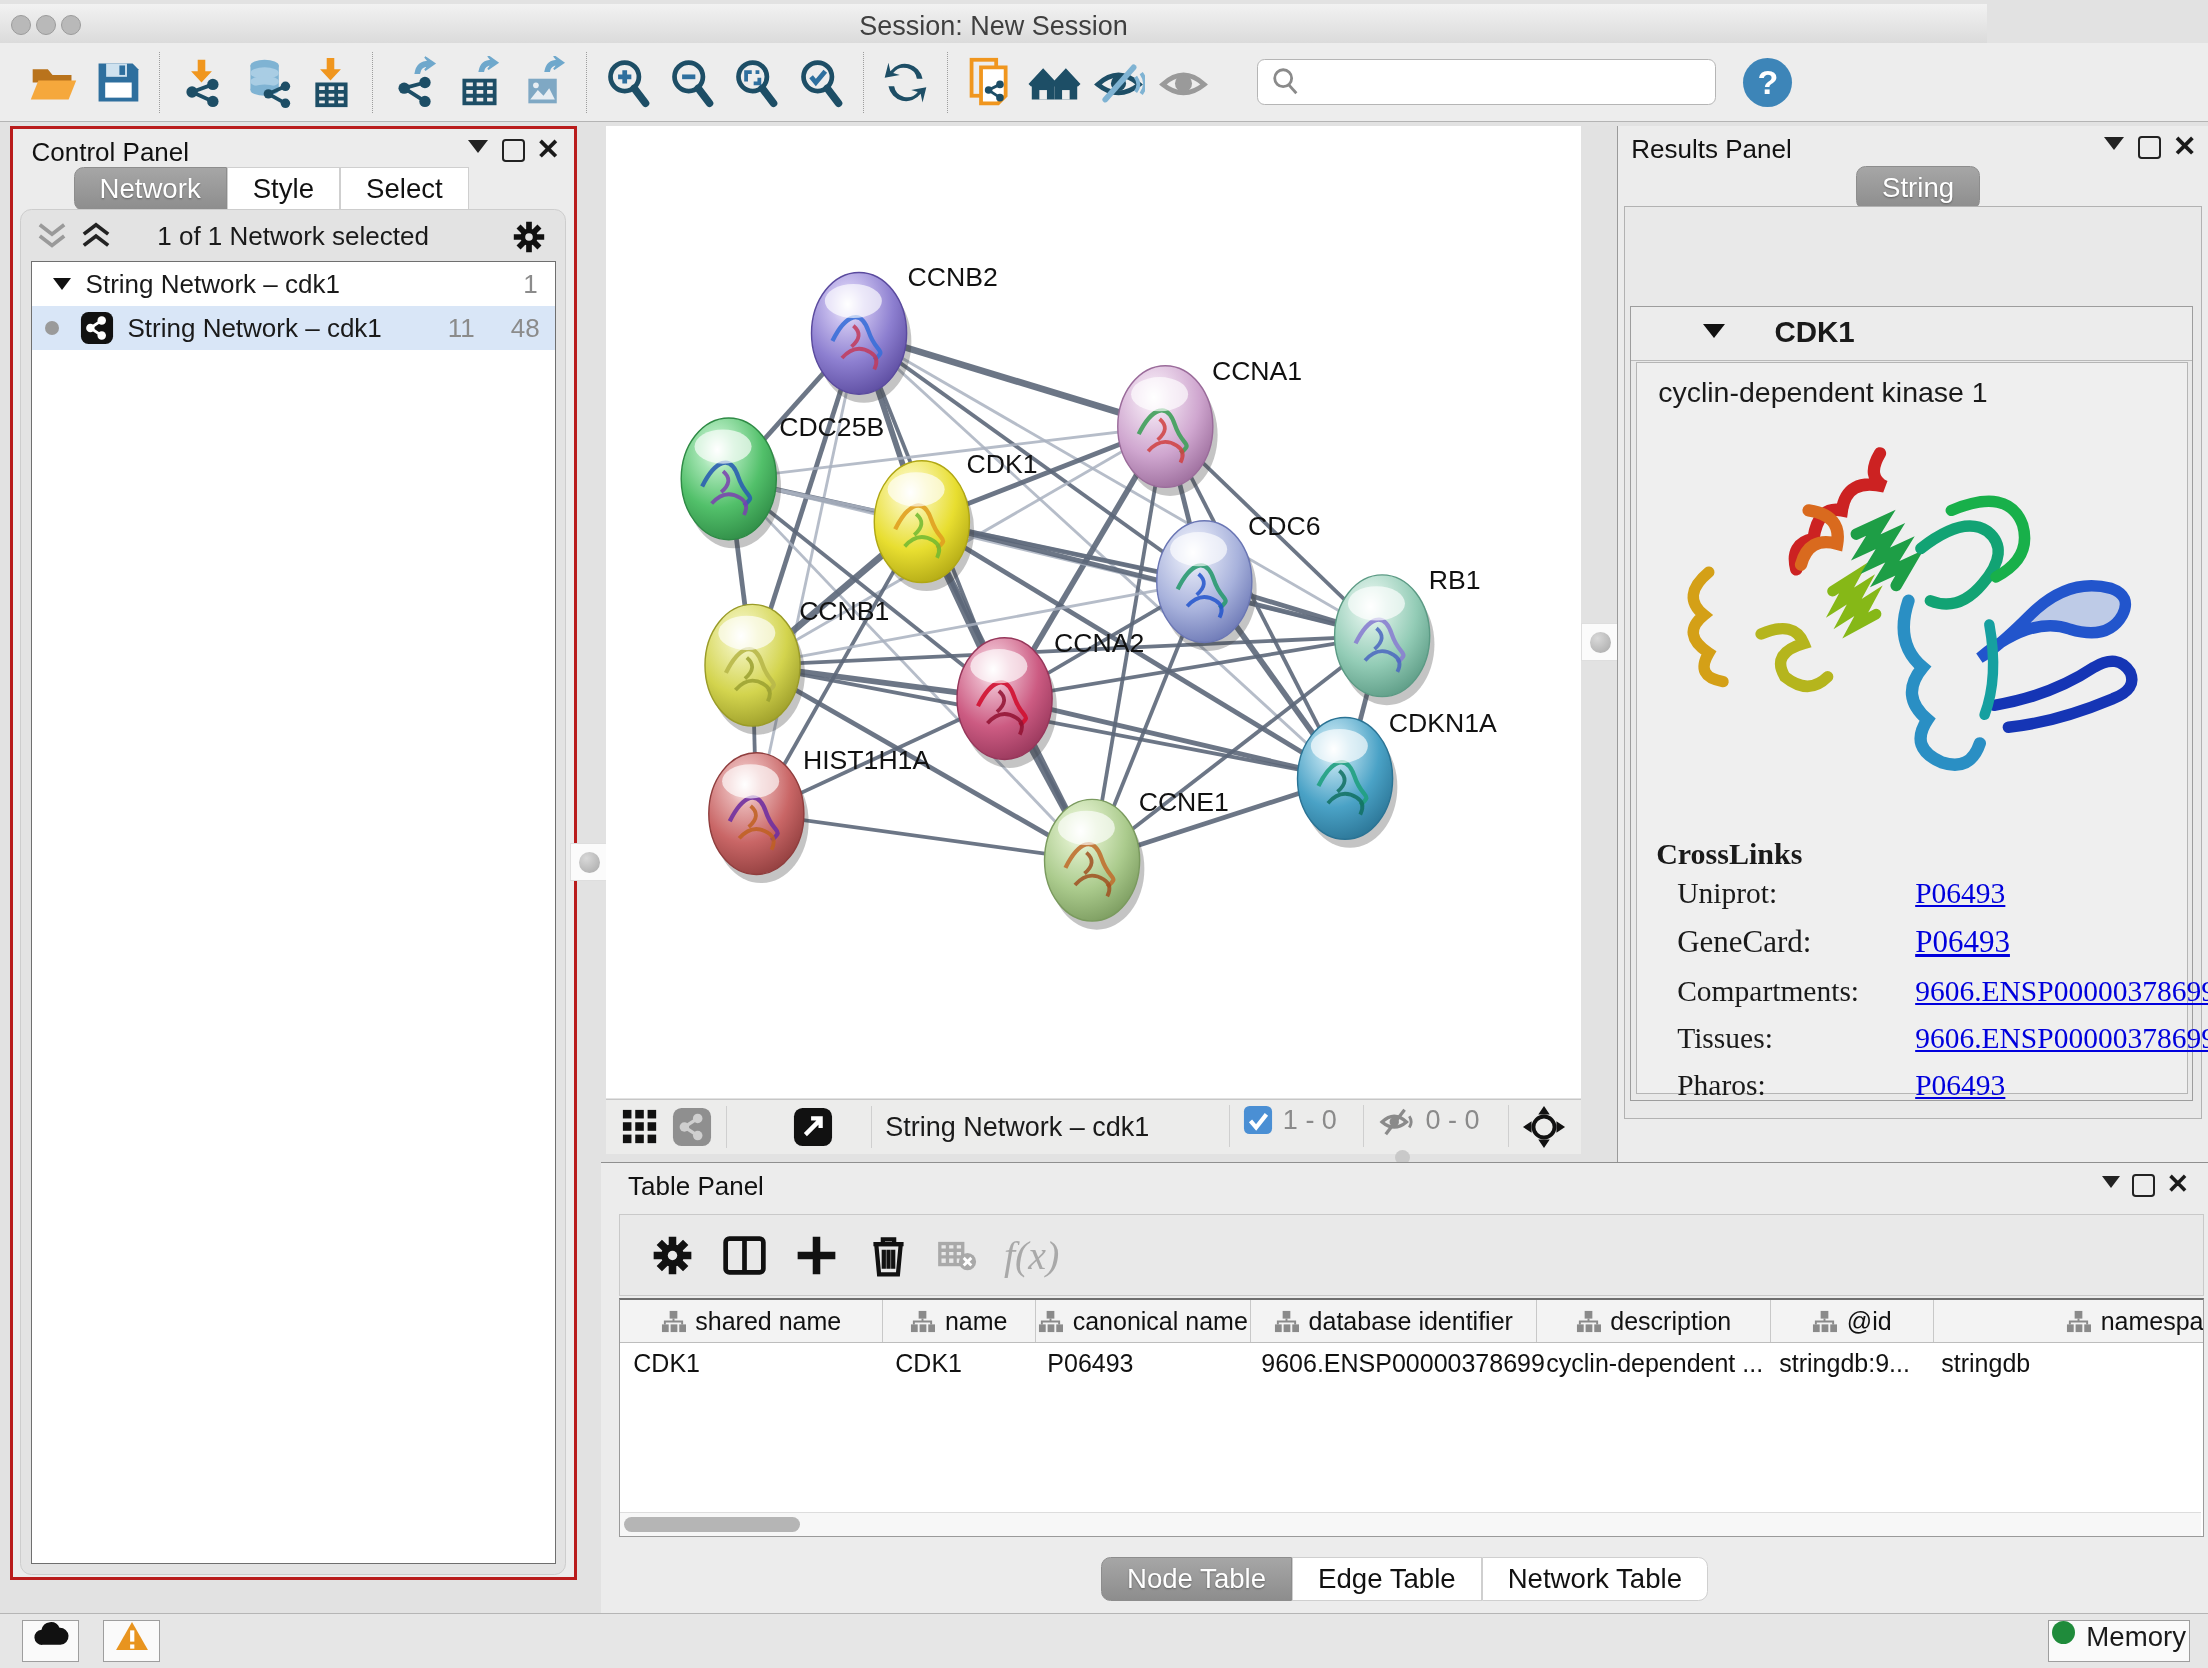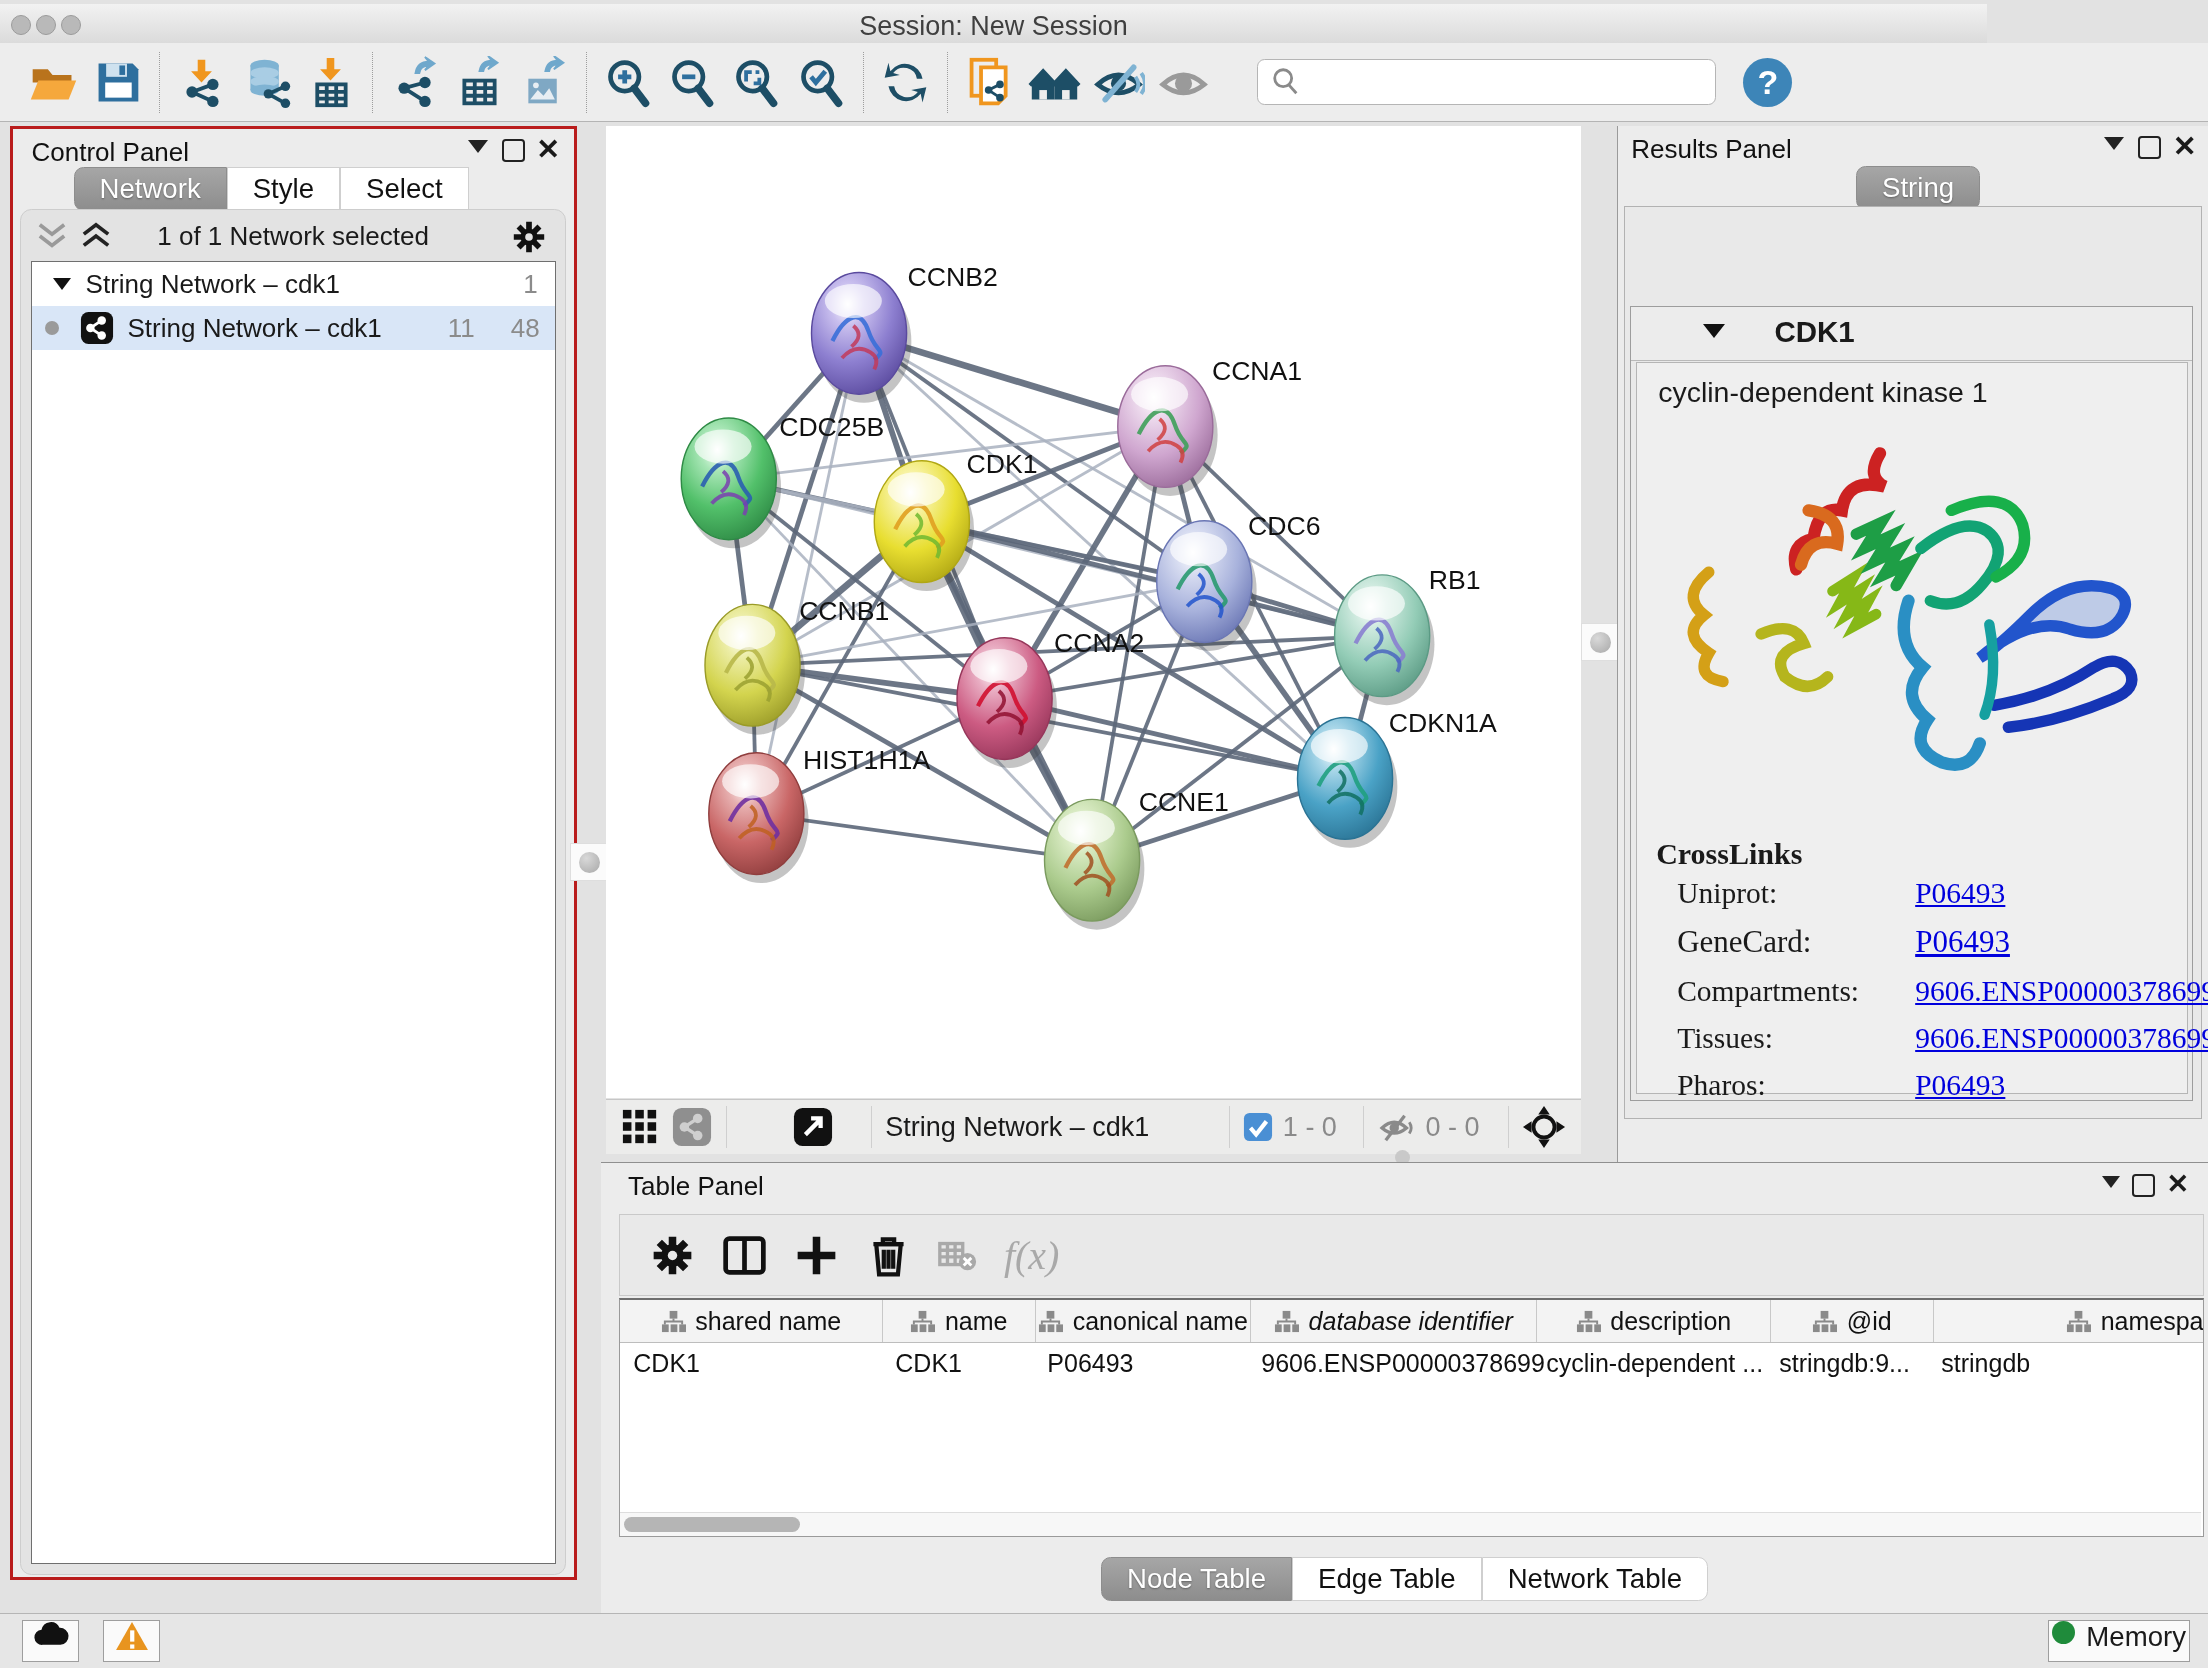--- a/index.html
+++ b/index.html
@@ -522,21 +522,21 @@
     <path d="M27 12 L13 21 L27 30" stroke="#cfcfcf" stroke-width="3.5" fill="none"></path>
       </g>
   </svg>
   <div class="nb-sep"></div>
   <svg style="width:40px;height:40px;margin-left:53px" viewBox="0 0 42 42">
     <rect x="1" y="1" width="40" height="40" rx="9" fill="#111"></rect>
     <path d="M13 29 L29 13 M19 12 h10 v10" stroke="#fff" stroke-width="4.5" fill="none"></path>
   </svg>
   <div class="nb-sep" style="margin-left:38px"></div>
   <span style="font-size:27px">String Network – cdk1</span>
-  <div style="margin-left:auto;display:flex;align-items:center">
+  <div style="margin-left:auto;display:flex;align-items:flex-start">
     <div class="nb-sep"></div>
     <svg style="width:30px;height:30px" viewBox="0 0 32 32">
       <rect x="1" y="1" width="30" height="30" rx="6" fill="#4a8fd4"></rect>
       <path d="M8 17 l6 7 11-14" stroke="#fff" stroke-width="4.5" fill="none"></path>
     </svg>
     <span style="font-size:27px;color:#8a8a8a;margin:0 13.3px 0 9.5px">1 - 0</span>
     <div class="nb-sep"></div>
     <svg style="width:40px;height:32px" viewBox="0 0 42 34">
       <path d="M4 18 Q17 6 30 18 Q17 29 4 18z" fill="none" stroke="#8a8a8a" stroke-width="3.5"></path>
       <circle cx="17" cy="18" r="5" fill="#8a8a8a"></circle>
@@ -692,21 +692,21 @@
             <g fill="#8a8a8a">
               <rect x="9" y="2" width="8" height="8"></rect>
               <rect x="1" y="16" width="7" height="8"></rect>
               <rect x="10" y="16" width="7" height="8"></rect>
               <rect x="19" y="16" width="7" height="8"></rect>
               <path d="M13 10 v4 M4 16 v-3 h18 v3" stroke="#8a8a8a" stroke-width="2" fill="none"></path>
             </g>
           </svg>
           <span>canonical name</span>
         </div>
-        <div class="th" style="width: 285px; font-style: italic;">
+        <div class="th" style="width: 285px;">
           <svg width="25" height="25" viewBox="0 0 26 26" style="margin-right:9.5px">
             <g fill="#8a8a8a">
               <rect x="9" y="2" width="8" height="8"></rect>
               <rect x="1" y="16" width="7" height="8"></rect>
               <rect x="10" y="16" width="7" height="8"></rect>
               <rect x="19" y="16" width="7" height="8"></rect>
               <path d="M13 10 v4 M4 16 v-3 h18 v3" stroke="#8a8a8a" stroke-width="2" fill="none"></path>
             </g>
           </svg>
           <span>database identifier</span>

